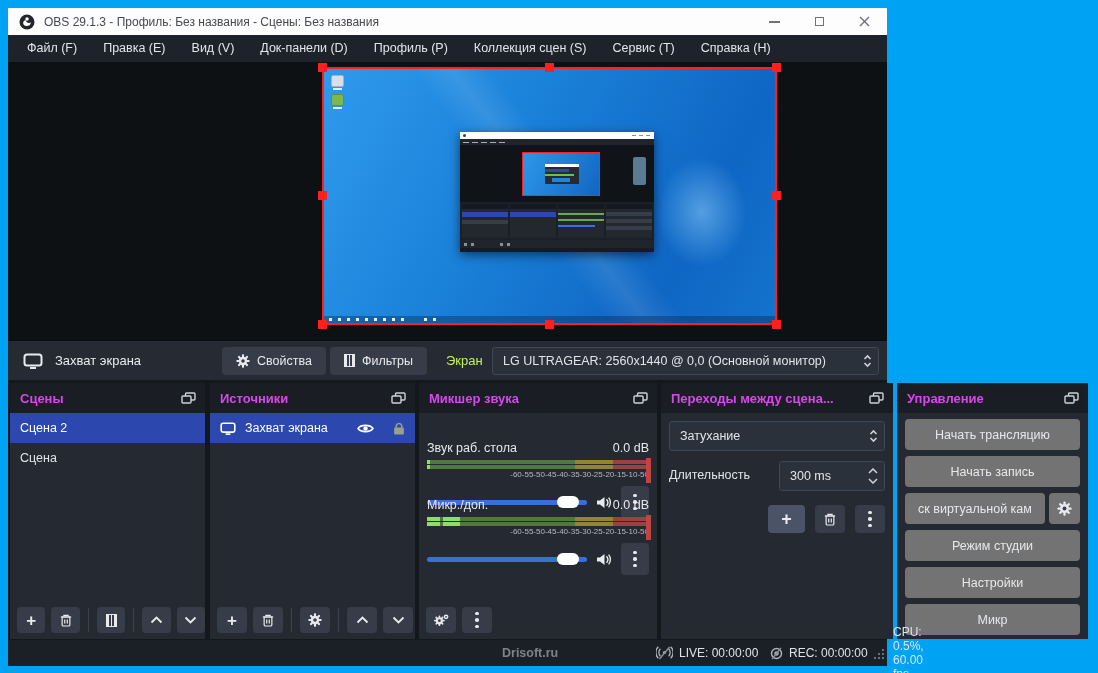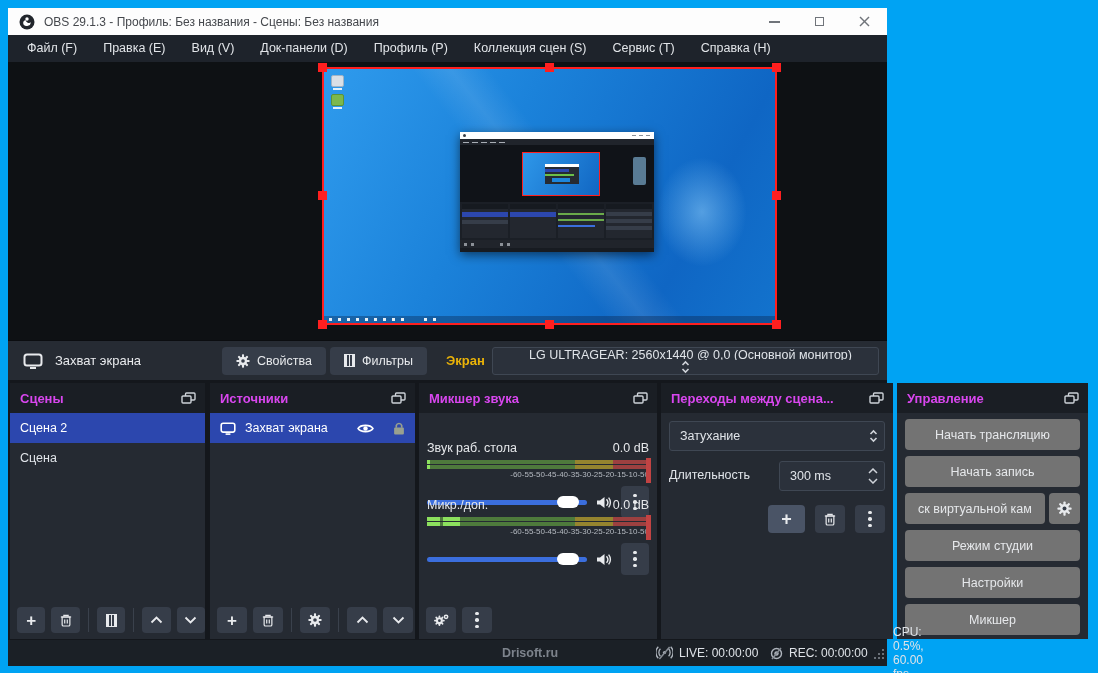--- a/index.html
+++ b/index.html
@@ -68,22 +68,22 @@
   .m-toolbar i { position:absolute; top:3px; width:3px; height:3px; background:#8b9097; }
   .m-status { height:4px; background:#171b21; }
 
   
   .src-toolbar { position:absolute; left:0; top:332px; right:0; height:40px; background:#262b33; border-top:1px solid #0b0d10; display:flex; align-items:center; }
   .src-toolbar .src-ico { margin-left:15px; display:flex; }
   .src-toolbar .src-name { margin-left:12px; font-size:13px; color:#e8eaed; }
   .tb-btn { height:28px; background:#363d49; border-radius:4px; display:flex; align-items:center; gap:7px; padding:0 14px; font-size:12.5px; color:#e8eaed; border:none; }
   .btn-props { position:absolute; left:214px; }
   .btn-filters { position:absolute; left:322px; }
-  .screen-label { position:absolute; left:438px; font-size:13px; color:#eab308;font-weight:bold; }
-  .combo { position:absolute; left:484px; right:8px; height:28px; background:#2b313b; border:1px solid #3f4753; border-radius:3px; display:flex; align-items:center;flex-direction:column; }
+  .screen-label { position:absolute; left:438px; font-size:13px; color:#bef264; }
+  .combo { position:absolute; left:484px; right:8px; height:28px; background:#2b313b; border:1px solid #3f4753; border-radius:3px; display:flex; align-items:center; }
   .combo .val { flex:1; padding-left:10px; font-size:12.5px; color:#e0e4e9; white-space:nowrap; overflow:hidden; }
   .combo .chev { width:22px; display:flex; align-items:center; justify-content:center; }
   .filter-glyph { width:11px; height:13px; border:1.5px solid #e8eaed; background:repeating-linear-gradient(90deg,#e8eaed 0 1.5px,transparent 1.5px 3.5px); }
 
   
   .docks { position:absolute; left:0; top:374px; right:0; height:258px; background:#14171c; }
   .panel { position:absolute; top:1px; height:256px; background:#252a32; }
   .p-scenes { left:2px;  width:195px; }
   .p-sources{ left:202px; width:205px; }
   .p-mixer  { left:411px; width:238px; }
@@ -663,21 +663,21 @@
                   <rect x="0.5" y="8.5" width="4.4" height="3" rx="1"></rect>
                   <rect x="15.1" y="8.5" width="4.4" height="3" rx="1"></rect>
                 </g>
                 <circle cx="10" cy="10" r="6"></circle>
                 <circle cx="10" cy="10" r="2.6" fill="#363d49"></circle>
               </g>
             </svg>
         </button>
         <button class="ctl-btn" style="top:117px">Режим студии</button>
         <button class="ctl-btn" style="top:154px">Настройки</button>
-        <button class="ctl-btn" style="top:191px">Микшер</button>
+        <button class="ctl-btn" style="top:191px">Микр</button>
       </div>
     </div>
   </div>
 
   <div class="statusbar">
     <span class="sb-item watermark">Drisoft.ru</span>
     <span class="sb-item sb-live">
       <svg width="17" height="14" viewBox="0 0 17 14" stroke="#aeb4bc" fill="none" stroke-width="1.3">
           <path d="M4.4 10.2a5.2 5.2 0 0 1 0-7.4"></path>
           <path d="M2.3 12.3a8.2 8.2 0 0 1 0-11.6"></path>

